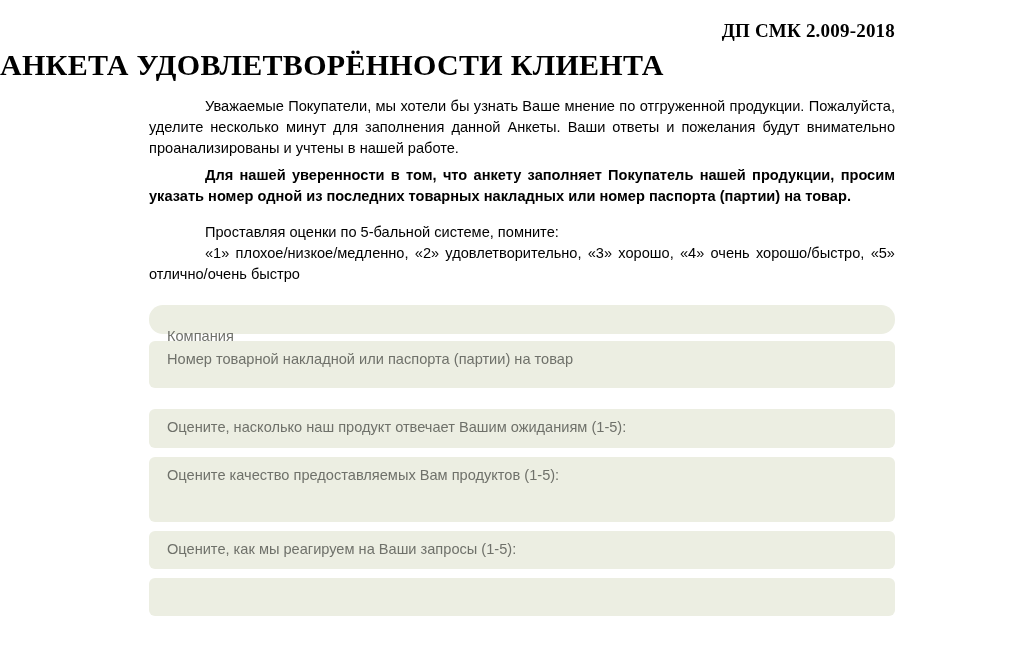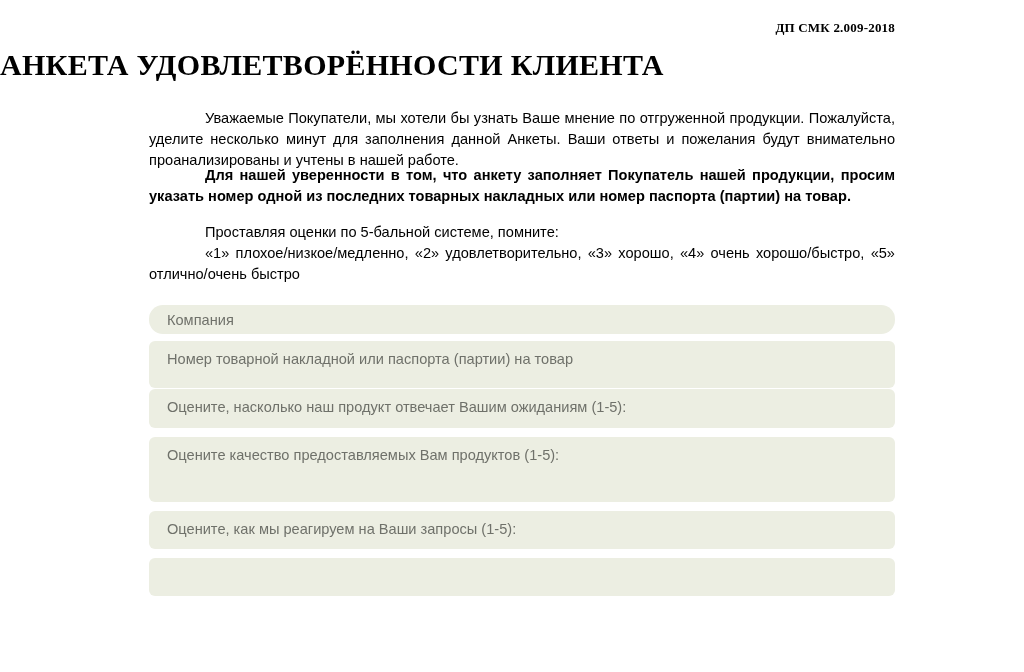--- a/index.html
+++ b/index.html
@@ -19,21 +19,21 @@
     width: 1024px;
     height: 672px;
     box-sizing: border-box;
     padding: 0;
   }
   .doc-code {
     position: absolute;
     top: 20px;
     right: 129px;
     font-family: "Liberation Serif", serif;
-    font-size: 13px;
+    font-size: 19px;
     font-weight: bold;
     letter-spacing: 0.2px;
     color: #000;
   }
   .title {
     position: absolute;
     top: 48px;
     left: 0;
     width: 1024px;
     font-family: "Liberation Serif", serif;
@@ -54,21 +54,21 @@
   }
   .body-block p {
     margin: 0;
   }
   .indent {
     text-indent: 56px;
   }
   .bold {
     font-weight: bold;
   }
-  #intro-para { top: 108px; }
+  #intro-para { top: 96px; }
   #bold-para { top: 165px; }
   #scale-intro { top: 222px; }
   #scale-values { top: 243px; }
 
   .fields {
     position: absolute;
     top: 305px;
     left: 149px;
     width: 746px;
   }
@@ -81,28 +81,28 @@
     padding: 11px 18px 0 18px;
     font-size: 14.6px;
     color: #6b6d66;
   }
   .field .label {
     display: block;
     line-height: 18px;
     color: #6f716a;
   }
   .f-h1 { height: 29px; padding-top: 6px; border-radius: 14px; }
-  .f-h2 { height: 29px; padding-top: 6px; border-radius: 14px; }
+  .f-h2 { height: 29px; padding-top: 22px; border-radius: 14px; }
   .f-h3 { height: 47px; padding-top: 9px; }
   .f-h4 { height: 39px; padding-top: 9px; }
   .f-h5 { height: 65px; padding-top: 9px; }
   .f-h6 { height: 38px; padding-top: 9px; }
   .f-h7 { height: 38px; padding-top: 9px; }
   .f-h8 { height: 38px; padding-top: 9px; }
-  .gap-3 { margin-bottom: 1px; }
+  .gap-3 { margin-bottom: 21px; }
   .gap-4 { margin-bottom: 9px; }
 </style>
 </head>
 <body>
 
 <div class="page">
 
   <div class="doc-code">ДП СМК 2.009-2018</div>
 
   <div class="title">АНКЕТА УДОВЛЕТВОРЁННОСТИ КЛИЕНТА</div>

